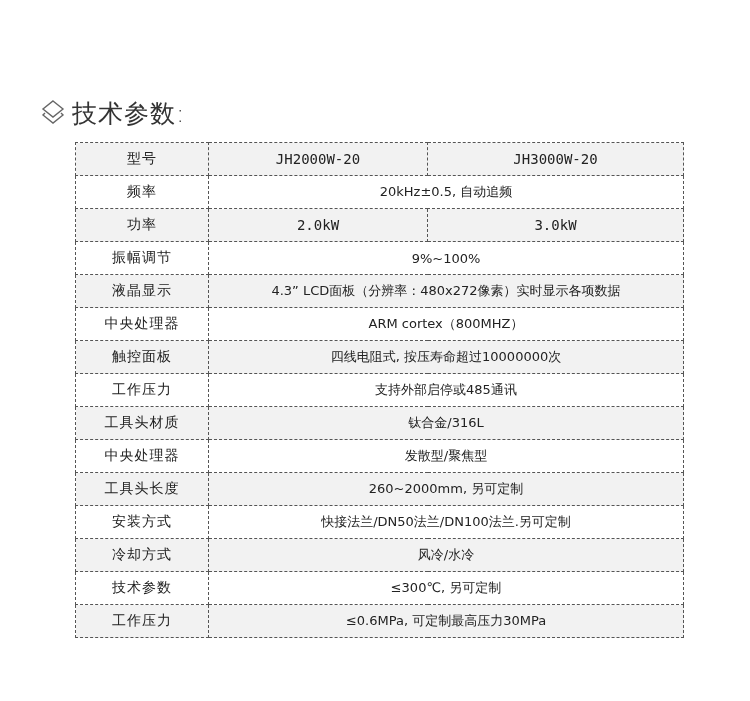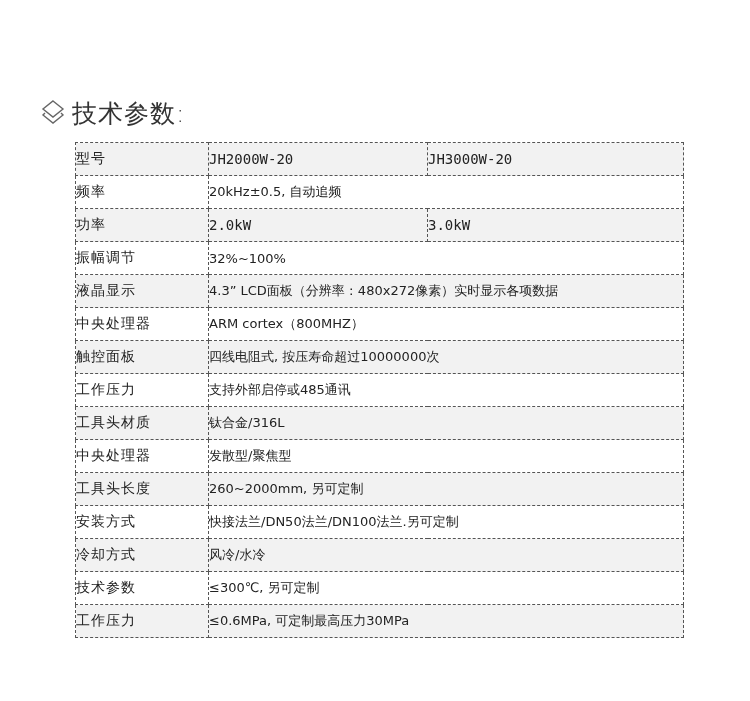--- a/index.html
+++ b/index.html
@@ -3,21 +3,21 @@
 <meta charset="utf-8">
 <style>
   html, body { margin: 0; padding: 0; background: #ffffff; }
   body { width: 750px; height: 701px; position: relative; overflow: hidden;
          font-family: "DejaVu Sans", "Liberation Sans", sans-serif; color: #222; }
   .heading { position: absolute; left: 40px; top: 62px; height: 36px; display: flex; align-items: center; margin-top: 33px; }
   .heading .icon { width: 26px; height: 30px; margin-right: 6px; }
   .heading .title { font-size: 25px; color: #333; letter-spacing: 1px; font-weight: 300; }
   table.spec { position: absolute; left: 75px; top: 142px; width: 608px;
                border-collapse: collapse; table-layout: fixed; font-size: 13px; }
-  table.spec td { border: 1px dashed #555; height: 32px; padding: 0; text-align: left;
+  table.spec td { border: 1px dashed #555; height: 32px; padding: 0; text-align: center;
                   vertical-align: middle; white-space: nowrap; color: #222; }
   table.spec tr:nth-child(odd) td { background: #f2f2f2; }
   table.spec tr:nth-child(even) td { background: #ffffff; }
   table.spec td.label { font-size: 14px; letter-spacing: 1px; }
   .mono { font-family: "DejaVu Sans Mono", "Liberation Mono", monospace; font-size: 14px; }
 </style>
 </head>
 <body>
 
 <div class="heading">
@@ -44,21 +44,21 @@
       <td class="label">频率</td>
       <td colspan="2">20kHz±0.5, 自动追频</td>
     </tr>
     <tr>
       <td class="label">功率</td>
       <td class="mono">2.0kW</td>
       <td class="mono">3.0kW</td>
     </tr>
     <tr>
       <td class="label">振幅调节</td>
-      <td colspan="2">32%~100%</td>
+      <td colspan="2">9%~100%</td>
     </tr>
     <tr>
       <td class="label">液晶显示</td>
       <td colspan="2">4.3” LCD面板（分辨率：480x272像素）实时显示各项数据</td>
     </tr>
     <tr>
       <td class="label">中央处理器</td>
       <td colspan="2">ARM cortex（800MHZ）</td>
     </tr>
     <tr>

